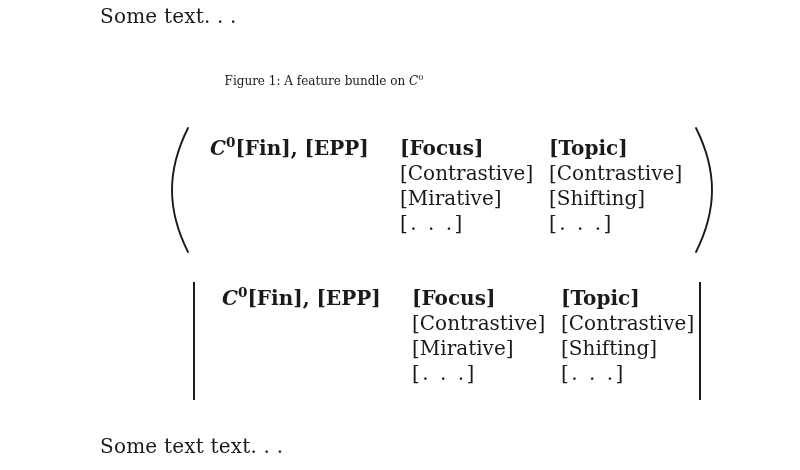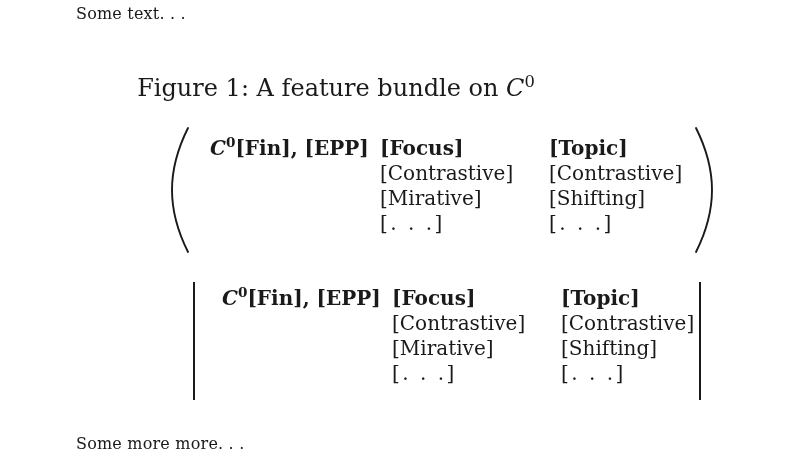--- a/index.html
+++ b/index.html
@@ -12,34 +12,35 @@
     height: 470px;
     position: relative;
     overflow: hidden;
     font-family: "DejaVu Serif", "Liberation Serif", serif;
     color: #1a1a1a;
     -webkit-font-smoothing: antialiased;
   }
 
   .para {
     position: absolute;
-    font-size: 16px;
+    font-size: 20px;
     letter-spacing: 0.2px;
     white-space: nowrap;
+    margin-left: 24px;
   }
   #intro-text { left: 76px; top: 4px; }
   #outro-text { left: 76px; top: 434px; }
 
   .caption {
     position: absolute;
-    left: 12px;
+    left: 0;
     top: 74px;
     width: 648px;
     text-align: center;
-    font-size: 24px;
+    font-size: 12px;
     white-space: nowrap;
   }
 
   .mathvar {
     font-family: "DejaVu Serif", "Liberation Serif", serif;
     font-style: italic;
   }
   .sup {
     font-size: 0.68em;
     vertical-align: super;
@@ -60,21 +61,21 @@
     display: block;
   }
   .mrow {
     position: absolute;
     white-space: nowrap;
     line-height: 1;
   }
 
   
   .col-head { left: 42px; }
-  .col-mid  { left: 212px; }
+  .col-mid  { left: 232px; }
   .col-right{ left: 381px; }
 
   .r0 { top: 8px; font-weight: bold; }
   .r1 { top: 33px; }
   .r2 { top: 58px; text-align: center; }
   .r3 { top: 83px; }
 
   
   .paren-left, .paren-right {
     position: absolute;
@@ -159,13 +160,13 @@
     <span class="mrow col-right r0">[Topic]</span>
     <span class="mrow col-right r1">[Contrastive]</span>
     <span class="mrow col-right r2">[Shifting]</span>
     <span class="mrow col-right r3 ldots">[. . .]</span>
 
     <span class="bar-right"></span>
 
   </div>
 </div>
 
-<div class="para" id="outro-text">Some more more. . .</div>
+<div class="para" id="outro-text">Some text text. . .</div>
 
 </body></html>

